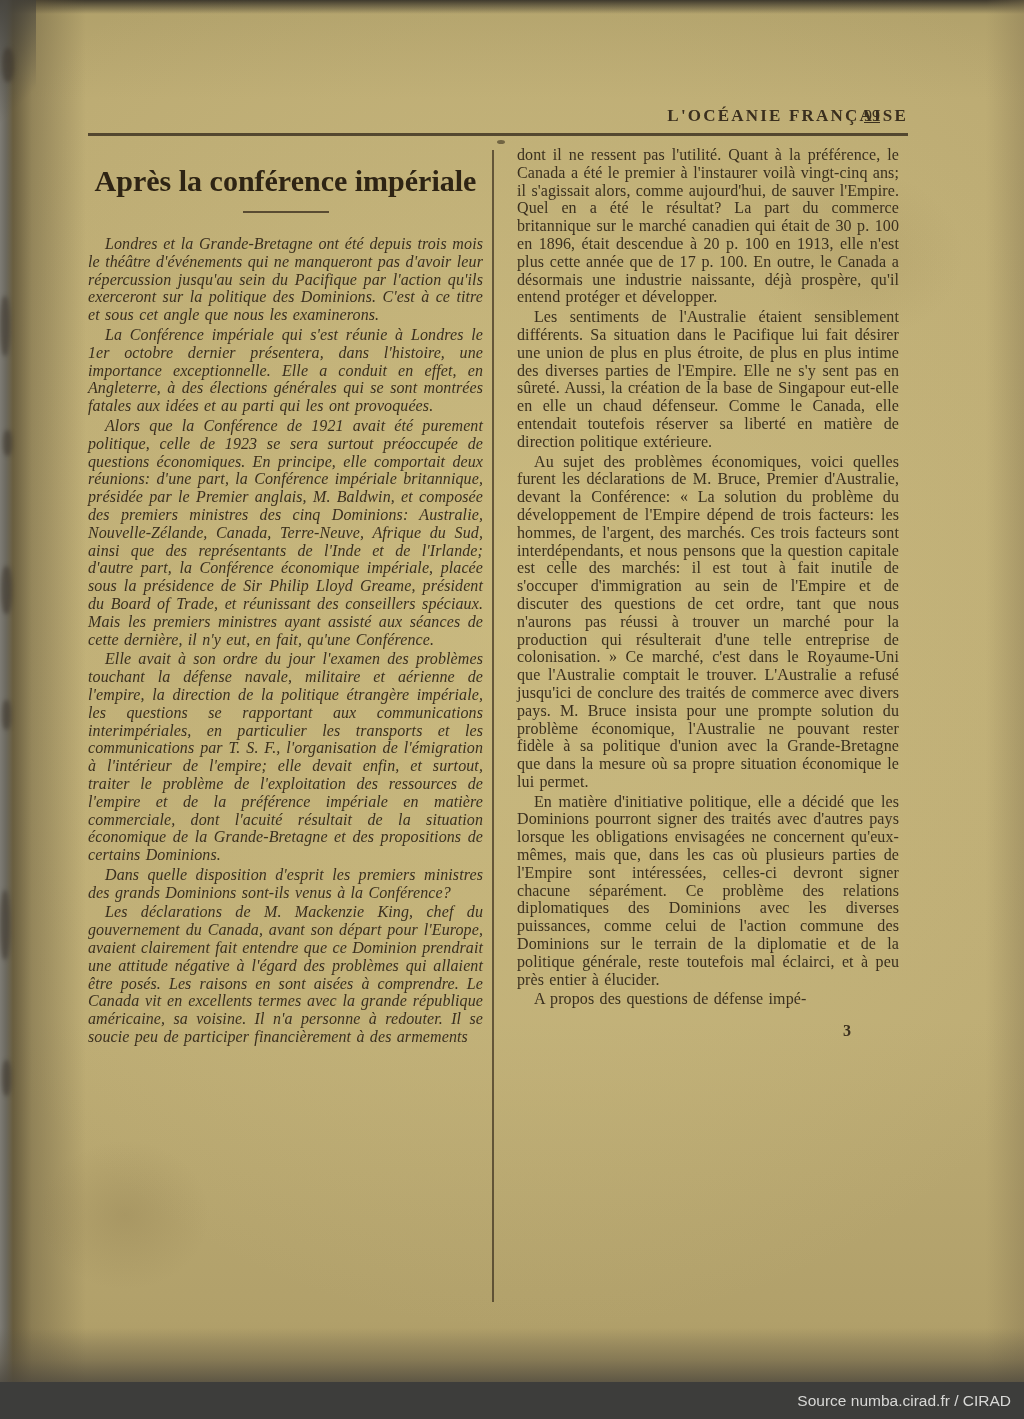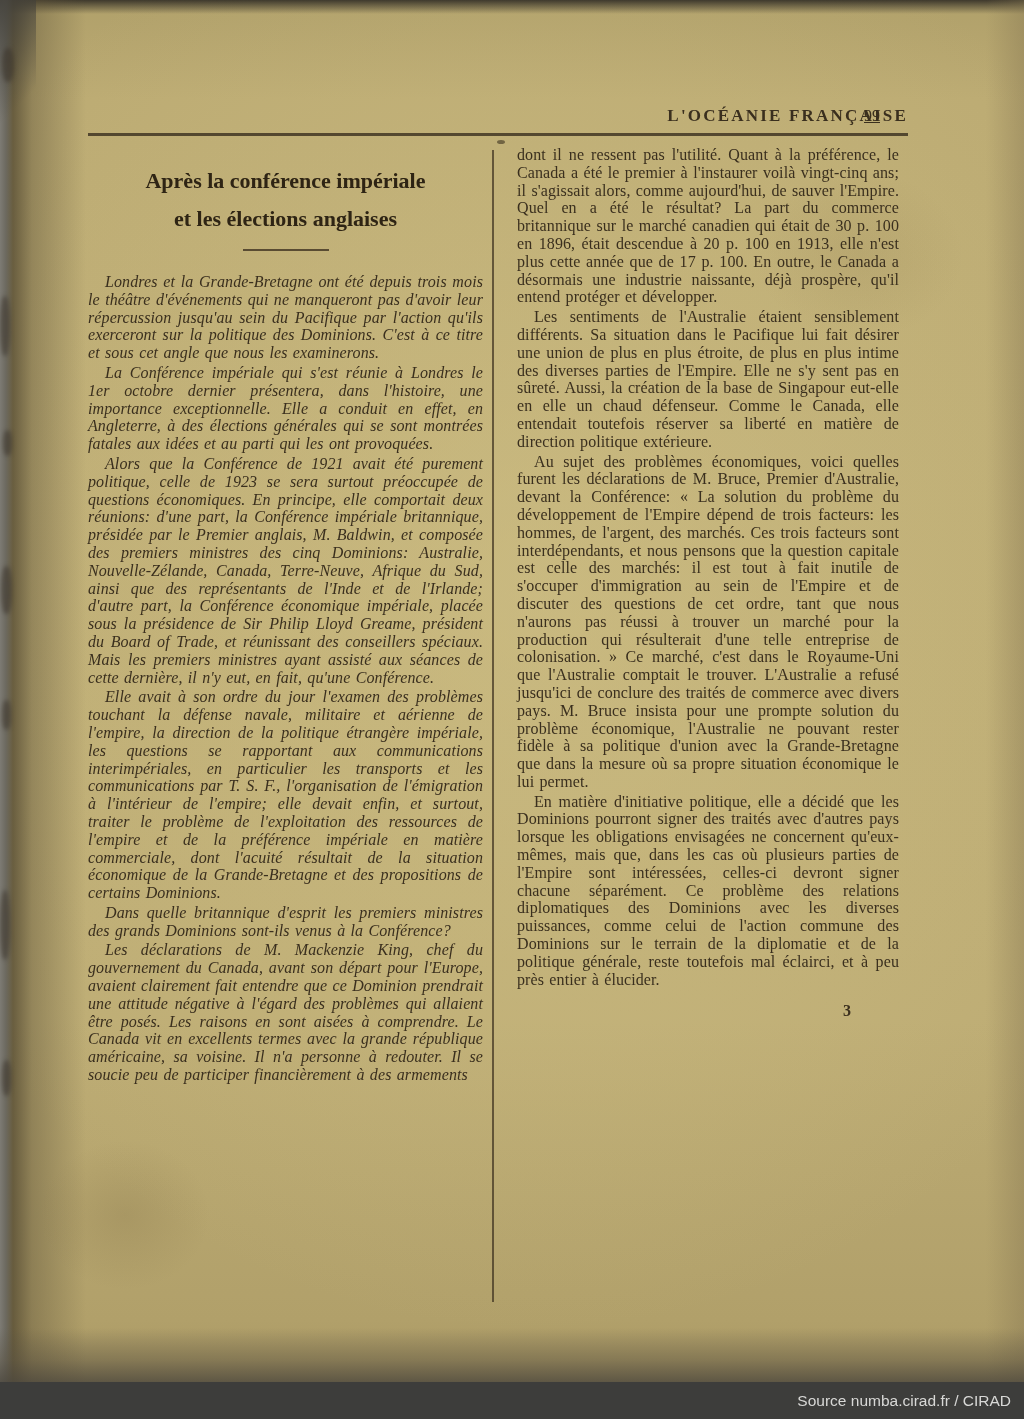--- a/index.html
+++ b/index.html
@@ -57,21 +57,21 @@
   .ink-mark { position: absolute; left: 497px; top: 140px; width: 8px; height: 4px;
     background: rgba(60,50,32,0.6); border-radius: 50%; filter: blur(0.5px); }
 
   
   .col { position: absolute; }
   .col-left  { left: 88px;  top: 148px; width: 395px; }
   .col-right { left: 507px; top: 146px; width: 392px; }
   .col-divider { position: absolute; left: 492px; top: 150px; width: 2px; height: 1152px;
     background: rgba(62,50,32,0.72); }
 
-  .article-title { margin: 14px 0 0; text-align: center; font-size: 22px; line-height: 38px;
+  .article-title { margin: 14px 0 0; text-align: center; font-size: 30px; line-height: 38px;
     font-weight: bold; color: #2e2414; }
   .t-line { display: block; }
   .title-rule { width: 86px; height: 2px; background: rgba(62,50,32,0.8); margin: 11px auto 0; }
 
   .body-text p {
     margin: 0 0 2px; text-align: justify; text-indent: 17px;
     font-size: 16px; line-height: 17.8px; color: var(--ink, #3a2f1e);
     word-spacing: 1.2px; letter-spacing: 0.1px;
   }
   .col-left .body-text { margin-top: 22px; font-style: italic; }
@@ -111,41 +111,41 @@
   <header class="page-header">
     <span class="journal-title">L'OCÉANIE FRANÇAISE</span>
     <span class="page-number">99</span>
   </header>
   <div class="header-rule"></div>
   <div class="ink-mark"></div>
 
   <section class="col col-left">
     <h1 class="article-title">
       <span class="t-line">Après la conférence impériale</span>
-      <span class="t-line">et les élections anglaises</span>
     </h1>
     <div class="title-rule"></div>
     <div class="body-text">
         <p>Londres et la Grande-Bretagne ont été depuis trois mois le théâtre d'événements qui ne manqueront pas d'avoir leur répercussion jusqu'au sein du Pacifique par l'action qu'ils exerceront sur la politique des Dominions. C'est à ce titre et sous cet angle que nous les examinerons.</p>
         <p>La Conférence impériale qui s'est réunie à Londres le 1er octobre dernier présentera, dans l'histoire, une importance exceptionnelle. Elle a conduit en effet, en Angleterre, à des élections générales qui se sont montrées fatales aux idées et au parti qui les ont provoquées.</p>
         <p>Alors que la Conférence de 1921 avait été purement politique, celle de 1923 se sera surtout préoccupée de questions économiques. En principe, elle comportait deux réunions: d'une part, la Conférence impériale britannique, présidée par le Premier anglais, M. Baldwin, et composée des premiers ministres des cinq Dominions: Australie, Nouvelle-Zélande, Canada, Terre-Neuve, Afrique du Sud, ainsi que des représentants de l'Inde et de l'Irlande; d'autre part, la Conférence économique impériale, placée sous la présidence de Sir Philip Lloyd Greame, président du Board of Trade, et réunissant des conseillers spéciaux. Mais les premiers ministres ayant assisté aux séances de cette dernière, il n'y eut, en fait, qu'une Conférence.</p>
         <p>Elle avait à son ordre du jour l'examen des problèmes touchant la défense navale, militaire et aérienne de l'empire, la direction de la politique étrangère impériale, les questions se rapportant aux communications interimpériales, en particulier les transports et les communications par T. S. F., l'organisation de l'émigration à l'intérieur de l'empire; elle devait enfin, et surtout, traiter le problème de l'exploitation des ressources de l'empire et de la préférence impériale en matière commerciale, dont l'acuité résultait de la situation économique de la Grande-Bretagne et des propositions de certains Dominions.</p>
-        <p>Dans quelle britannique d'esprit les premiers ministres des grands Dominions sont-ils venus à la Conférence?</p>
+        <p>Dans quelle disposition d'esprit les premiers ministres des grands Dominions sont-ils venus à la Conférence?</p>
         <p>Les déclarations de M. Mackenzie King, chef du gouvernement du Canada, avant son départ pour l'Europe, avaient clairement fait entendre que ce Dominion prendrait une attitude négative à l'égard des problèmes qui allaient être posés. Les raisons en sont aisées à comprendre. Le Canada vit en excellents termes avec la grande république américaine, sa voisine. Il n'a personne à redouter. Il se soucie peu de participer financièrement à des armements</p>
       </div>
   </section>
 
   <div class="col-divider"></div>
 
   <section class="col col-right">
     <div class="body-text">
         <p>dont il ne ressent pas l'utilité. Quant à la préférence, le Canada a été le premier à l'instaurer voilà vingt-cinq ans; il s'agissait alors, comme aujourd'hui, de sauver l'Empire. Quel en a été le résultat? La part du commerce britannique sur le marché canadien qui était de 30 p. 100 en 1896, était descendue à 20 p. 100 en 1913, elle n'est plus cette année que de 17 p. 100. En outre, le Canada a désormais une industrie naissante, déjà prospère, qu'il entend protéger et développer.</p>
         <p>Les sentiments de l'Australie étaient sensiblement différents. Sa situation dans le Pacifique lui fait désirer une union de plus en plus étroite, de plus en plus intime des diverses parties de l'Empire. Elle ne s'y sent pas en sûreté. Aussi, la création de la base de Singapour eut-elle en elle un chaud défenseur. Comme le Canada, elle entendait toutefois réserver sa liberté en matière de direction politique extérieure.</p>
         <p>Au sujet des problèmes économiques, voici quelles furent les déclarations de M. Bruce, Premier d'Australie, devant la Conférence: « La solution du problème du développement de l'Empire dépend de trois facteurs: les hommes, de l'argent, des marchés. Ces trois facteurs sont interdépendants, et nous pensons que la question capitale est celle des marchés: il est tout à fait inutile de s'occuper d'immigration au sein de l'Empire et de discuter des questions de cet ordre, tant que nous n'aurons pas réussi à trouver un marché pour la production qui résulterait d'une telle entreprise de colonisation. » Ce marché, c'est dans le Royaume-Uni que l'Australie comptait le trouver. L'Australie a refusé jusqu'ici de conclure des traités de commerce avec divers pays. M. Bruce insista pour une prompte solution du problème économique, l'Australie ne pouvant rester fidèle à sa politique d'union avec la Grande-Bretagne que dans la mesure où sa propre situation économique le lui permet.</p>
         <p>En matière d'initiative politique, elle a décidé que les Dominions pourront signer des traités avec d'autres pays lorsque les obligations envisagées ne concernent qu'eux-mêmes, mais que, dans les cas où plusieurs parties de l'Empire sont intéressées, celles-ci devront signer chacune séparément. Ce problème des relations diplomatiques des Dominions avec les diverses puissances, comme celui de l'action commune des Dominions sur le terrain de la diplomatie et de la politique générale, reste toutefois mal éclairci, et à peu près entier à élucider.</p>
+        <p>A propos des questions de défense impé-</p>
       </div>
     <div class="signature">3</div>
   </section>
 
   <div class="edge-bottom"></div>
 
   <div class="source-bar">
     <span>Source numba.cirad.fr / CIRAD</span>
   </div>
 </div>

